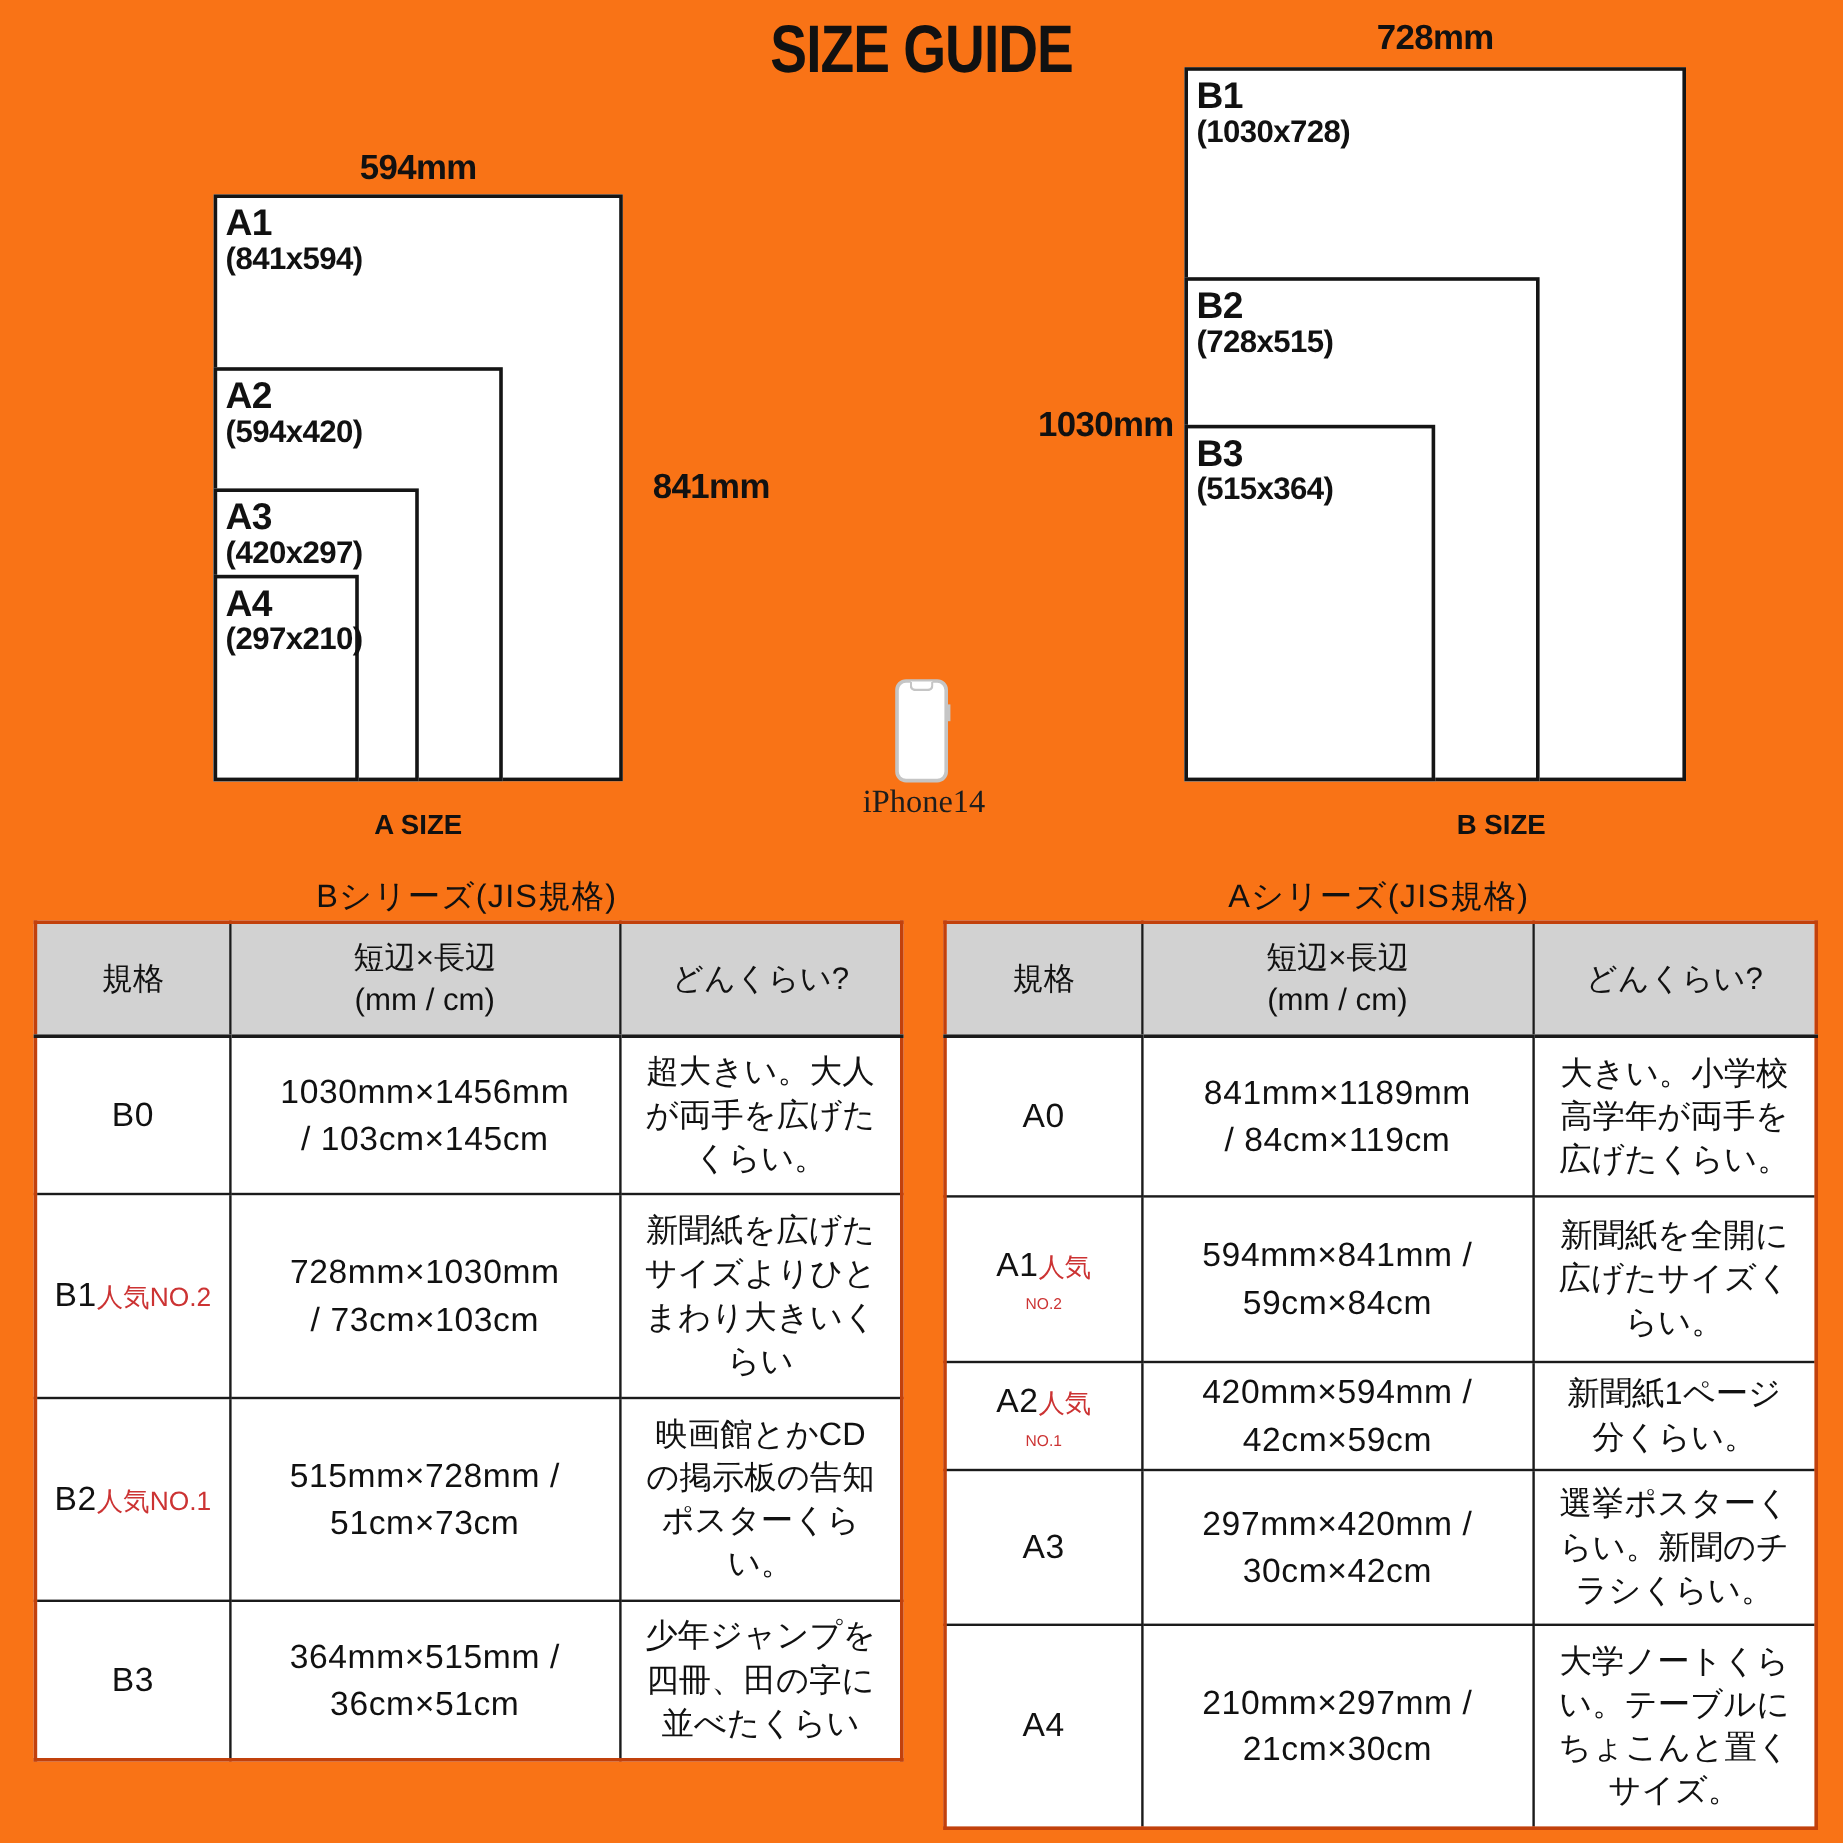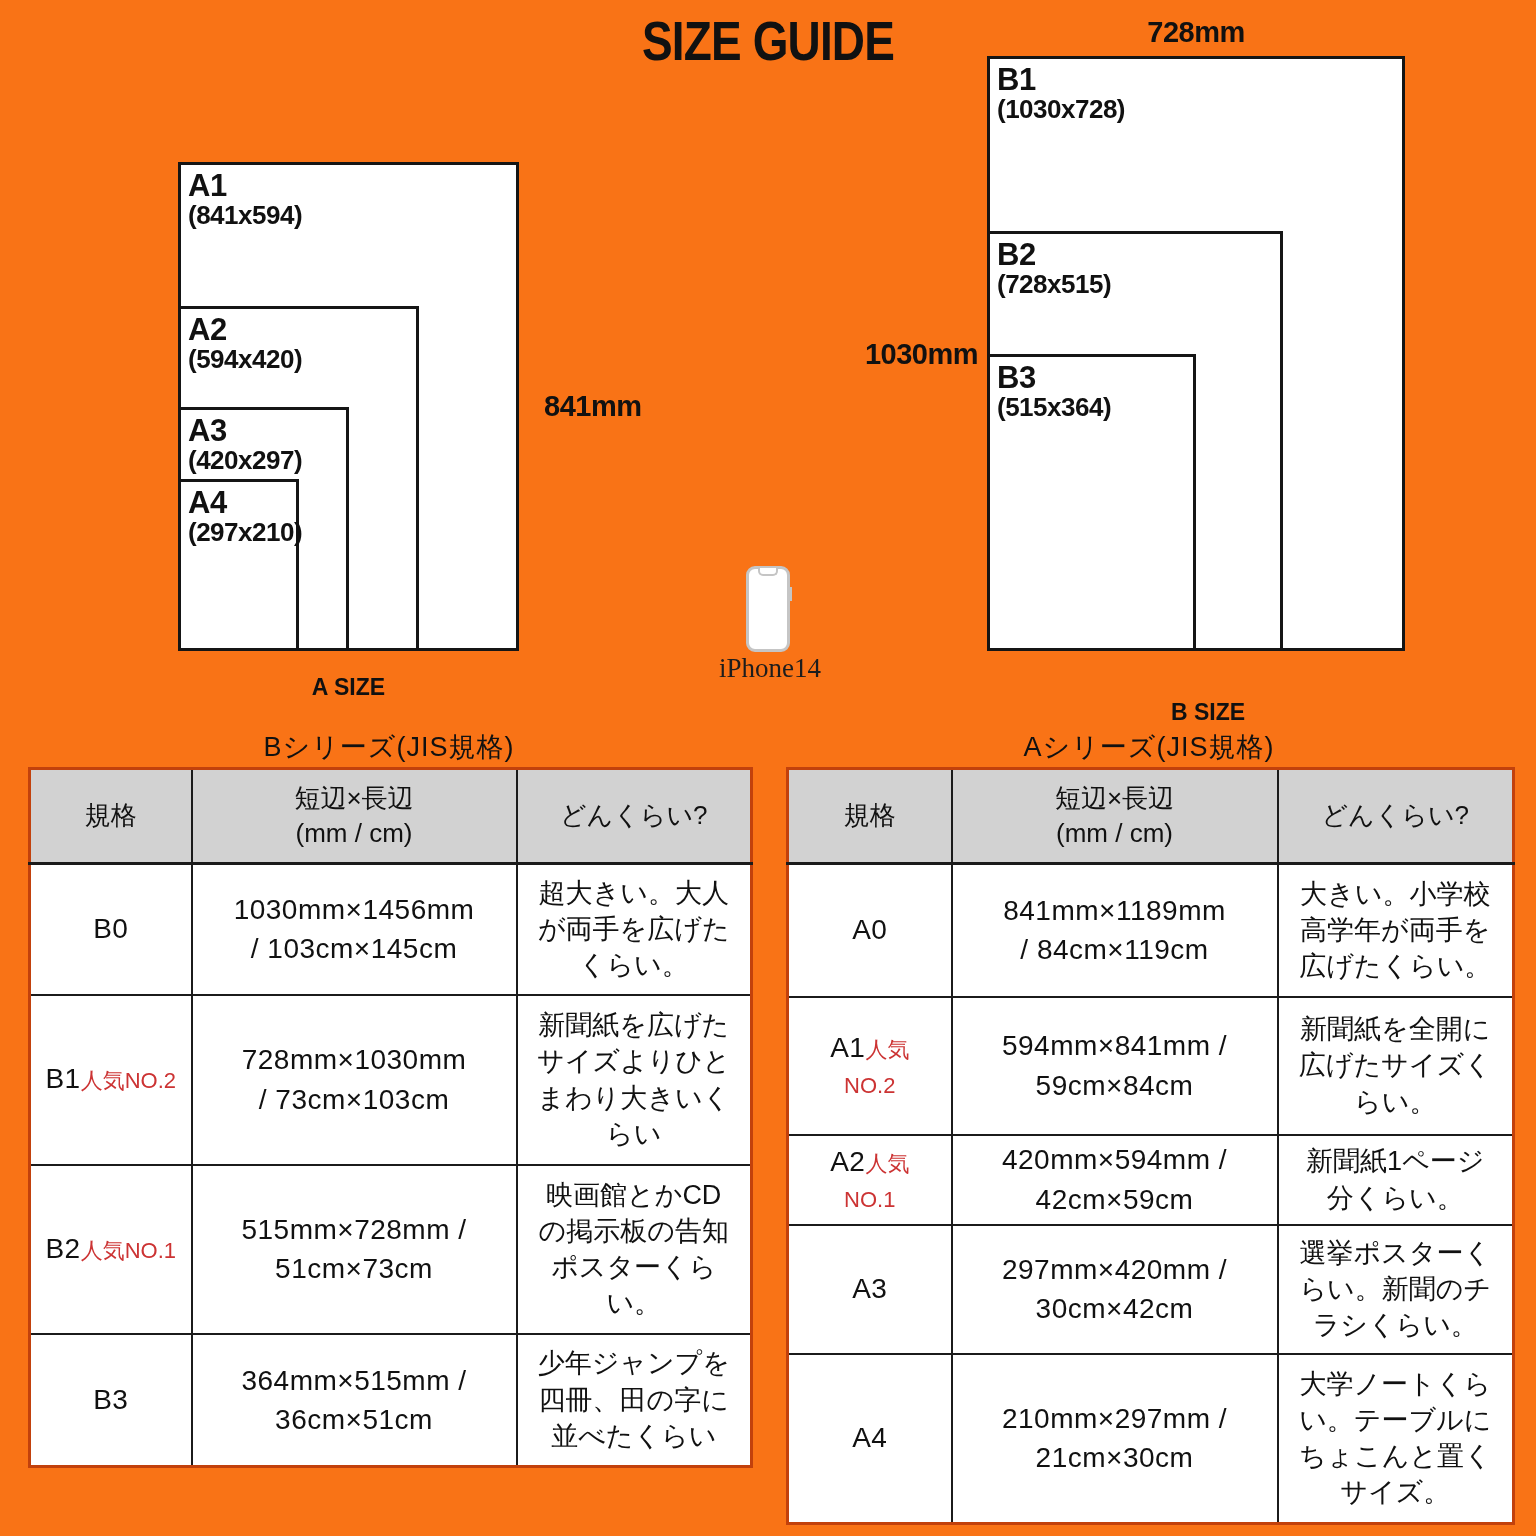--- a/index.html
+++ b/index.html
@@ -35,36 +35,37 @@
   .table-title{position:absolute;top:729px;font-size:27px;text-align:center;letter-spacing:1px;}
   .jt{position:absolute;border-collapse:collapse;table-layout:fixed;background:#fff;
       border:3px solid #c2410c;}
   .jt td,.jt th{border:2px solid #1b1b1b;text-align:center;vertical-align:middle;padding:0;overflow:hidden;}
   .jt th{background:var(--header-bg,#d2d2d2);font-weight:normal;font-size:26px;
          white-space:pre-line;line-height:1.35;border-bottom:3px solid #1b1b1b;}
   .spec-cell{font-size:28px;letter-spacing:0.5px;}
   .size-cell{font-size:28px;white-space:pre-line;line-height:1.4;letter-spacing:0.5px;}
   .desc-cell{font-size:27px;white-space:pre-line;line-height:1.34;}
   .pop{color:var(--accent-red,#cc3333);font-size:22px;letter-spacing:0;}
-  .pop-below{display:block;color:var(--accent-red,#cc3333);font-size:22px;margin-top:8px;letter-spacing:0;}
+  .pop-below{display:block;color:var(--accent-red,#cc3333);font-size:13px;margin-top:8px;letter-spacing:0;}
 
   #btable{left:28px;top:767px;width:722px;}
   #atable{left:786px;top:767px;width:726px;}
   #btable tr.r0{height:95px}#btable tr.r1{height:131px}#btable tr.r2{height:170px}
   #btable tr.r3{height:169px}#btable tr.r4{height:133px}
   #atable tr.r0{height:95px}#atable tr.r1{height:133px}#atable tr.r2{height:138px}
   #atable tr.r3{height:90px}#atable tr.r4{height:129px}#atable tr.r5{height:170px}
 </style>
 </head>
 <body>
 
 <div class="stage">
 
   <div class="main-title">SIZE GUIDE</div>
 
+  <div class="dim-label dim-center" style="left:178px;top:124px;width:341px;">594mm</div>
 
   <div class="sheet" style="left:178px;top:162px;width:341px;height:489px;">
     <div class="sheet-label">
       <span class="big">A1</span>
       <span class="small">(841x594)</span>
     </div>
   </div>
   <div class="sheet" style="left:178px;top:306px;width:241px;height:345px;">
     <div class="sheet-label">
       <span class="big">A2</span>
@@ -102,21 +103,21 @@
     </div>
   </div>
   <div class="sheet" style="left:987px;top:354px;width:209px;height:297px;">
     <div class="sheet-label">
       <span class="big">B3</span>
       <span class="small">(515x364)</span>
     </div>
   </div>
 
   <div class="dim-label dim-right" style="left:852px;top:338px;width:126px;">1030mm</div>
-  <div class="caption" style="left:999px;top:674px;width:418px;margin-top:25px;">B SIZE</div>
+  <div class="caption" style="left:1042px;top:674px;width:418px;">B SIZE</div>
 
   <div class="phone-body">
     <div class="phone-notch"></div>
     <div class="phone-btn"></div>
   </div>
   <div class="phone-label">iPhone14</div>
 
   <div class="table-title" style="left:28px;width:722px;">Bシリーズ(JIS規格)</div>
   <table class="jt" id="btable">
     <colgroup>

